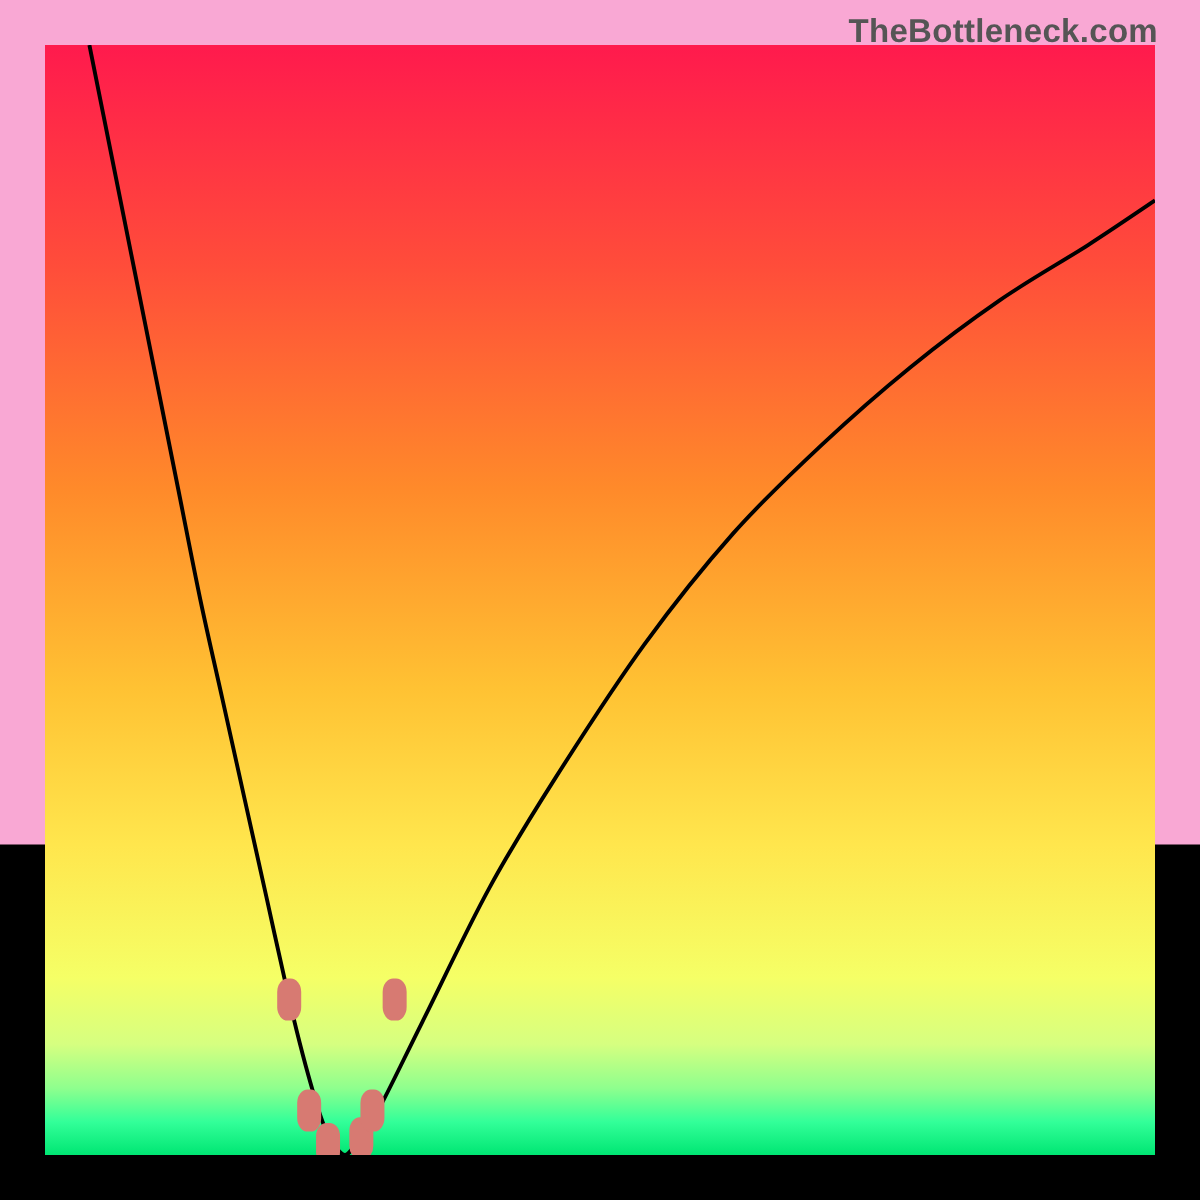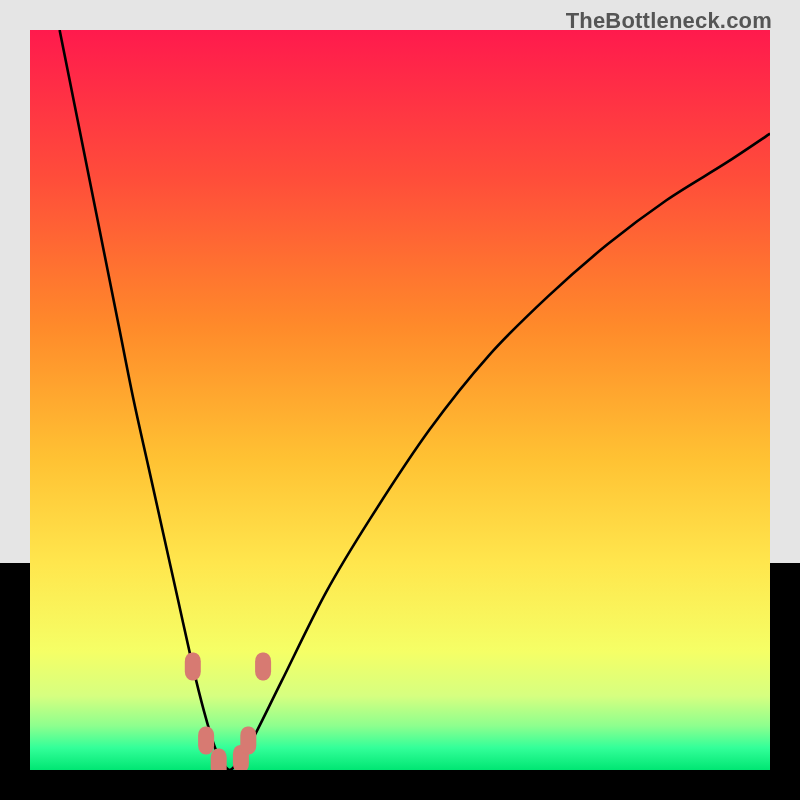--- a/index.html
+++ b/index.html
@@ -1,21 +1,21 @@
 <!DOCTYPE html>
 <html><head>
 <meta charset="utf-8">
 <style>
   * { margin: 0; padding: 0; box-sizing: border-box; }
   html, body { width: 800px; height: 800px; overflow: hidden; background: #000; }
   .frame {
     position: relative;
     width: 800px;
     height: 563px;
-    background: #e5e5e5;
+    background: #f9a8d4;
   }
   .plot-area {
     position: absolute;
     left: 30px;
     top: 30px;
     width: 740px;
     height: 740px;
     overflow: hidden;
   }
   .gradient-bg {

